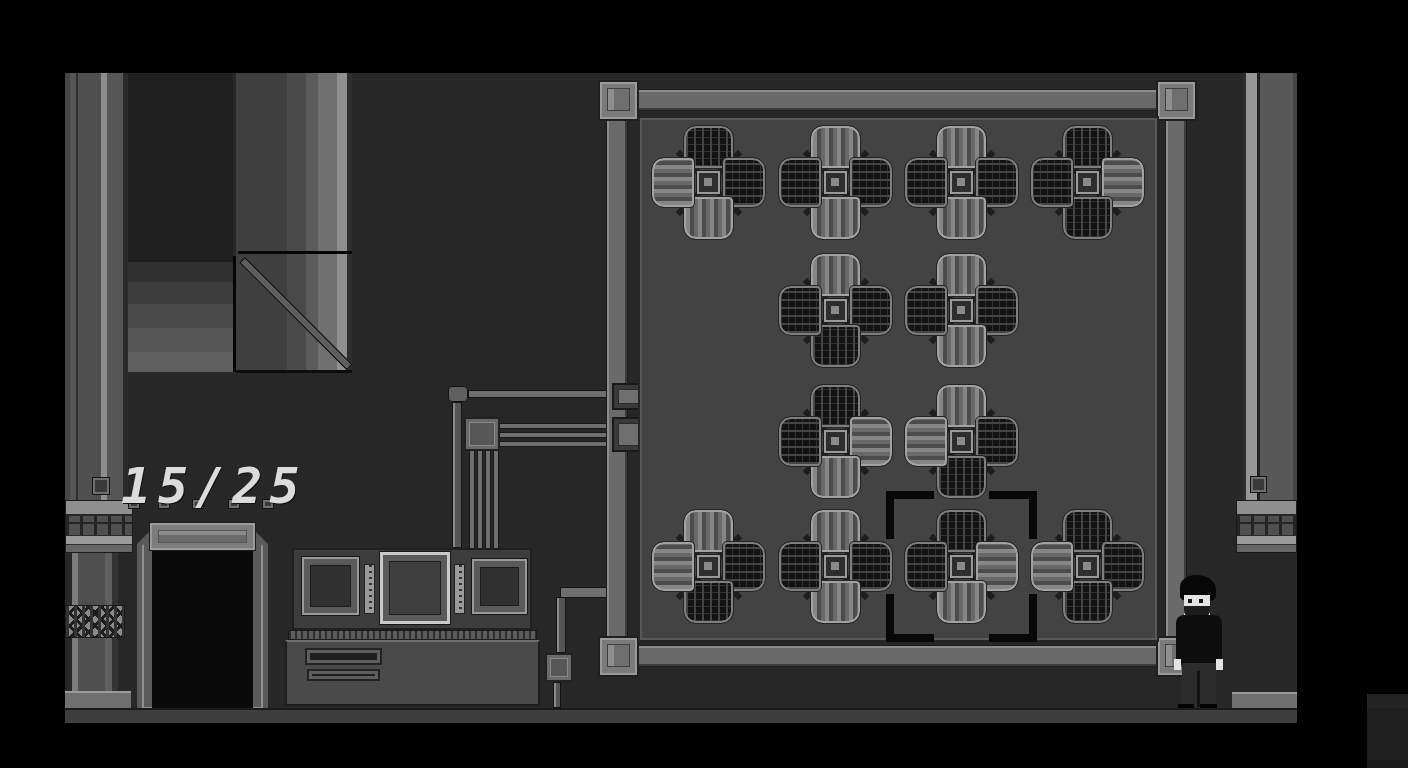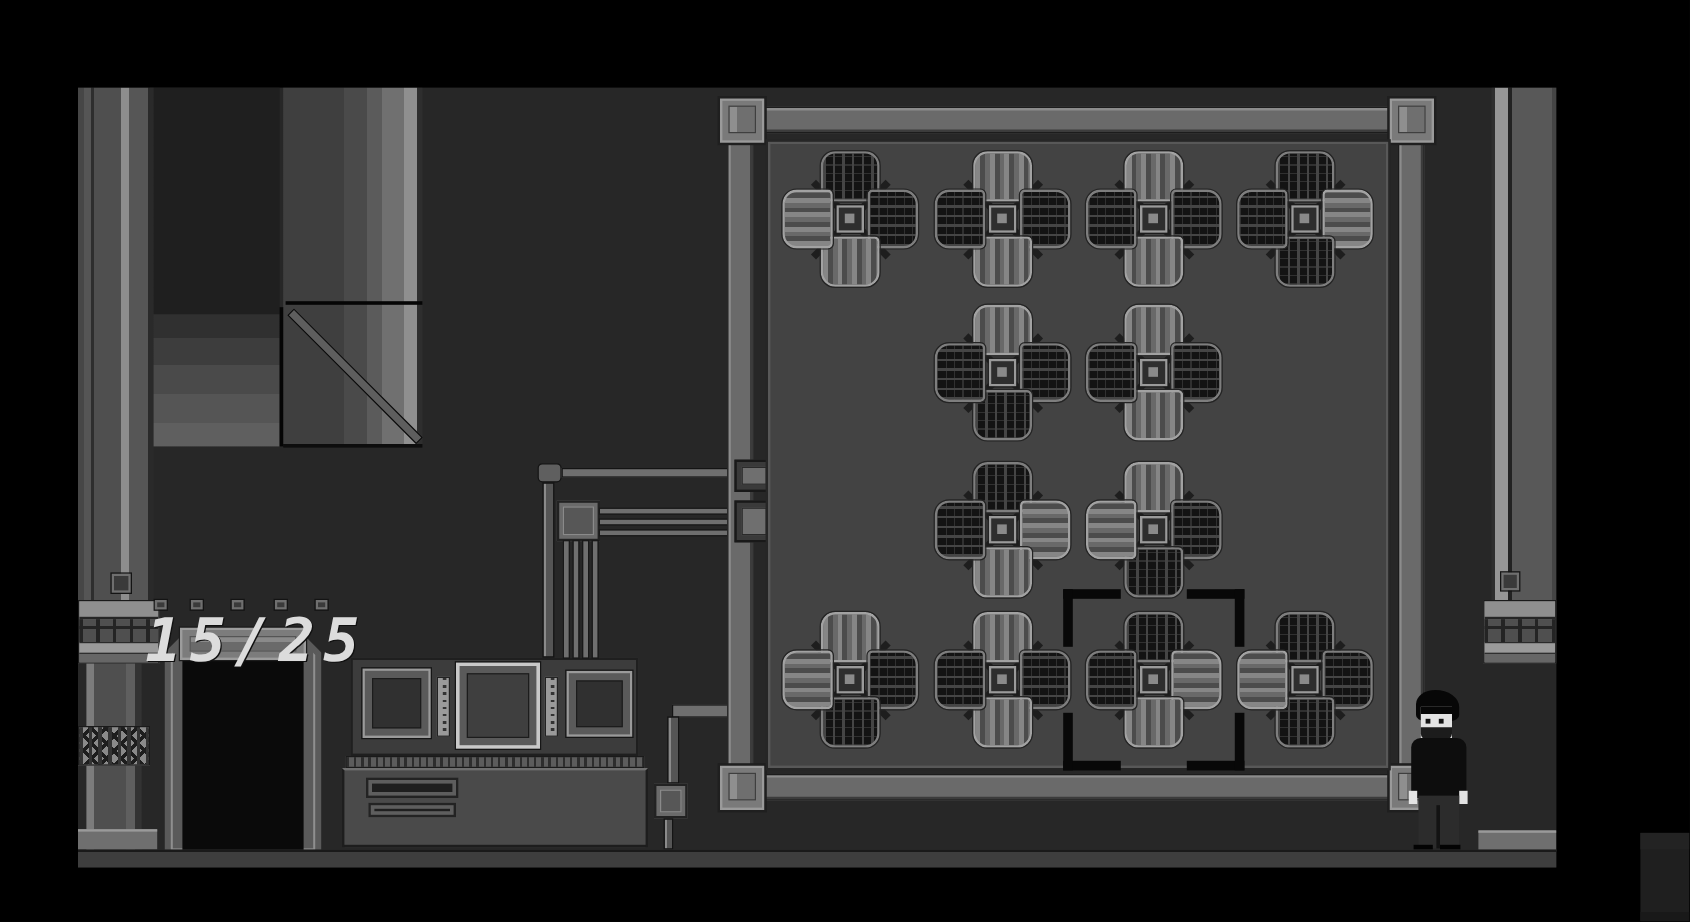--- a/index.html
+++ b/index.html
@@ -106,21 +106,21 @@
   .bracket{position:absolute;width:151px;height:151px;pointer-events:none;}
   .bracket i{position:absolute;width:40px;height:40px;border:0 solid var(--sel,#080808);}
   .bracket .tl{left:0;top:0;border-left-width:8px;border-top-width:8px;}
   .bracket .tr{right:0;top:0;border-right-width:8px;border-top-width:8px;}
   .bracket .bl{left:0;bottom:0;border-left-width:8px;border-bottom-width:8px;}
   .bracket .br{right:0;bottom:0;border-right-width:8px;border-bottom-width:8px;}
 
   
   .floor{left:0;top:635px;width:1232px;height:15px;background:var(--floor,#3e3e3e);border-top:2px solid #1a1a1a;box-sizing:border-box;}
   .counter{left:56px;top:384px;color:var(--hudtext,#dcdcdc);font:italic bold 50px "DejaVu Sans Mono",monospace;
-           letter-spacing:7px;text-shadow:1px 1px 0 #111;margin-top:48px;}
+           letter-spacing:7px;text-shadow:1px 1px 0 #111;}
   .corner-box{left:1367px;top:694px;width:41px;height:74px;background:#1f1f1f;
     box-shadow:inset 0 -8px 0 #191919, inset 0 14px 0 #232323;}
 
   
   .char{left:1110px;top:502px;width:50px;height:138px;}
   .char .hair{left:5px;top:0;width:36px;height:26px;background:#070707;border-radius:45% 55% 20% 20%;}
   .char .face{left:9px;top:14px;width:26px;height:26px;background:var(--skin,#e3e3e3);}
   .char .fringe{left:9px;top:14px;width:26px;height:6px;background:#070707;}
   .char .eye{width:4px;height:4px;background:#141414;top:24px;}
   .char .beard{left:9px;top:31px;width:26px;height:11px;background:#1c1c1c;border-radius:0 0 6px 6px;}

